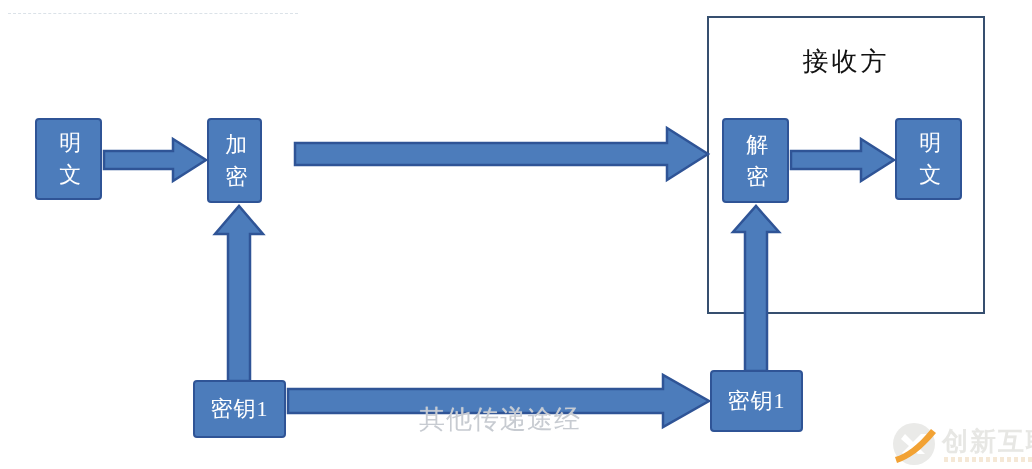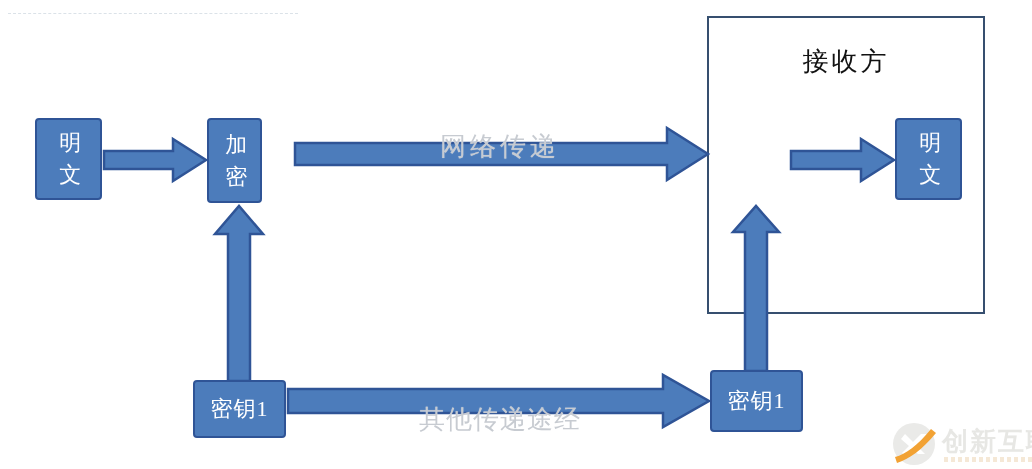--- a/index.html
+++ b/index.html
@@ -69,31 +69,33 @@
     <polygon points="745,371 745,232 733,232 756,206 779,232 767,232 767,371"></polygon>
     <polygon points="288,389 663,389 663,375 709,401 663,427 663,413 288,413"></polygon>
   </svg>
 
   <div class="node plain-left">
     <span class="vtext">明文</span>
   </div>
   <div class="node encrypt">
     <span class="vtext">加密</span>
   </div>
+  <div class="node decrypt">
+    <span class="vtext">解密</span>
+  </div>
   <div class="node plain-right">
     <span class="vtext">明文</span>
   </div>
   <div class="node key-left">
     <span class="ktext">密钥1</span>
   </div>
   <div class="node key-right">
     <span class="ktext">密钥1</span>
   </div>
 
-  <div class="arrow-label network">网络传递</div>
   <div class="arrow-label other">其他传递途经</div>
 
   <div class="watermark">
     <svg width="56" height="49" viewBox="0 0 56 49">
       <circle cx="29" cy="24" r="21" fill="#eaeae8"></circle>
       <path d="M20,14 L40,34 L33,34 L16,19 Z" fill="#ffffff"></path>
       <path d="M36,14 L42,14 L22,36 L17,33 Z" fill="#ffffff"></path>
       <path d="M10,37 C21,34 32,26 46,9 L51,13 C37,30 24,39 12,43 Z" fill="#f2a234"></path>
     </svg>
     <span class="wm-text">创新互联</span>

